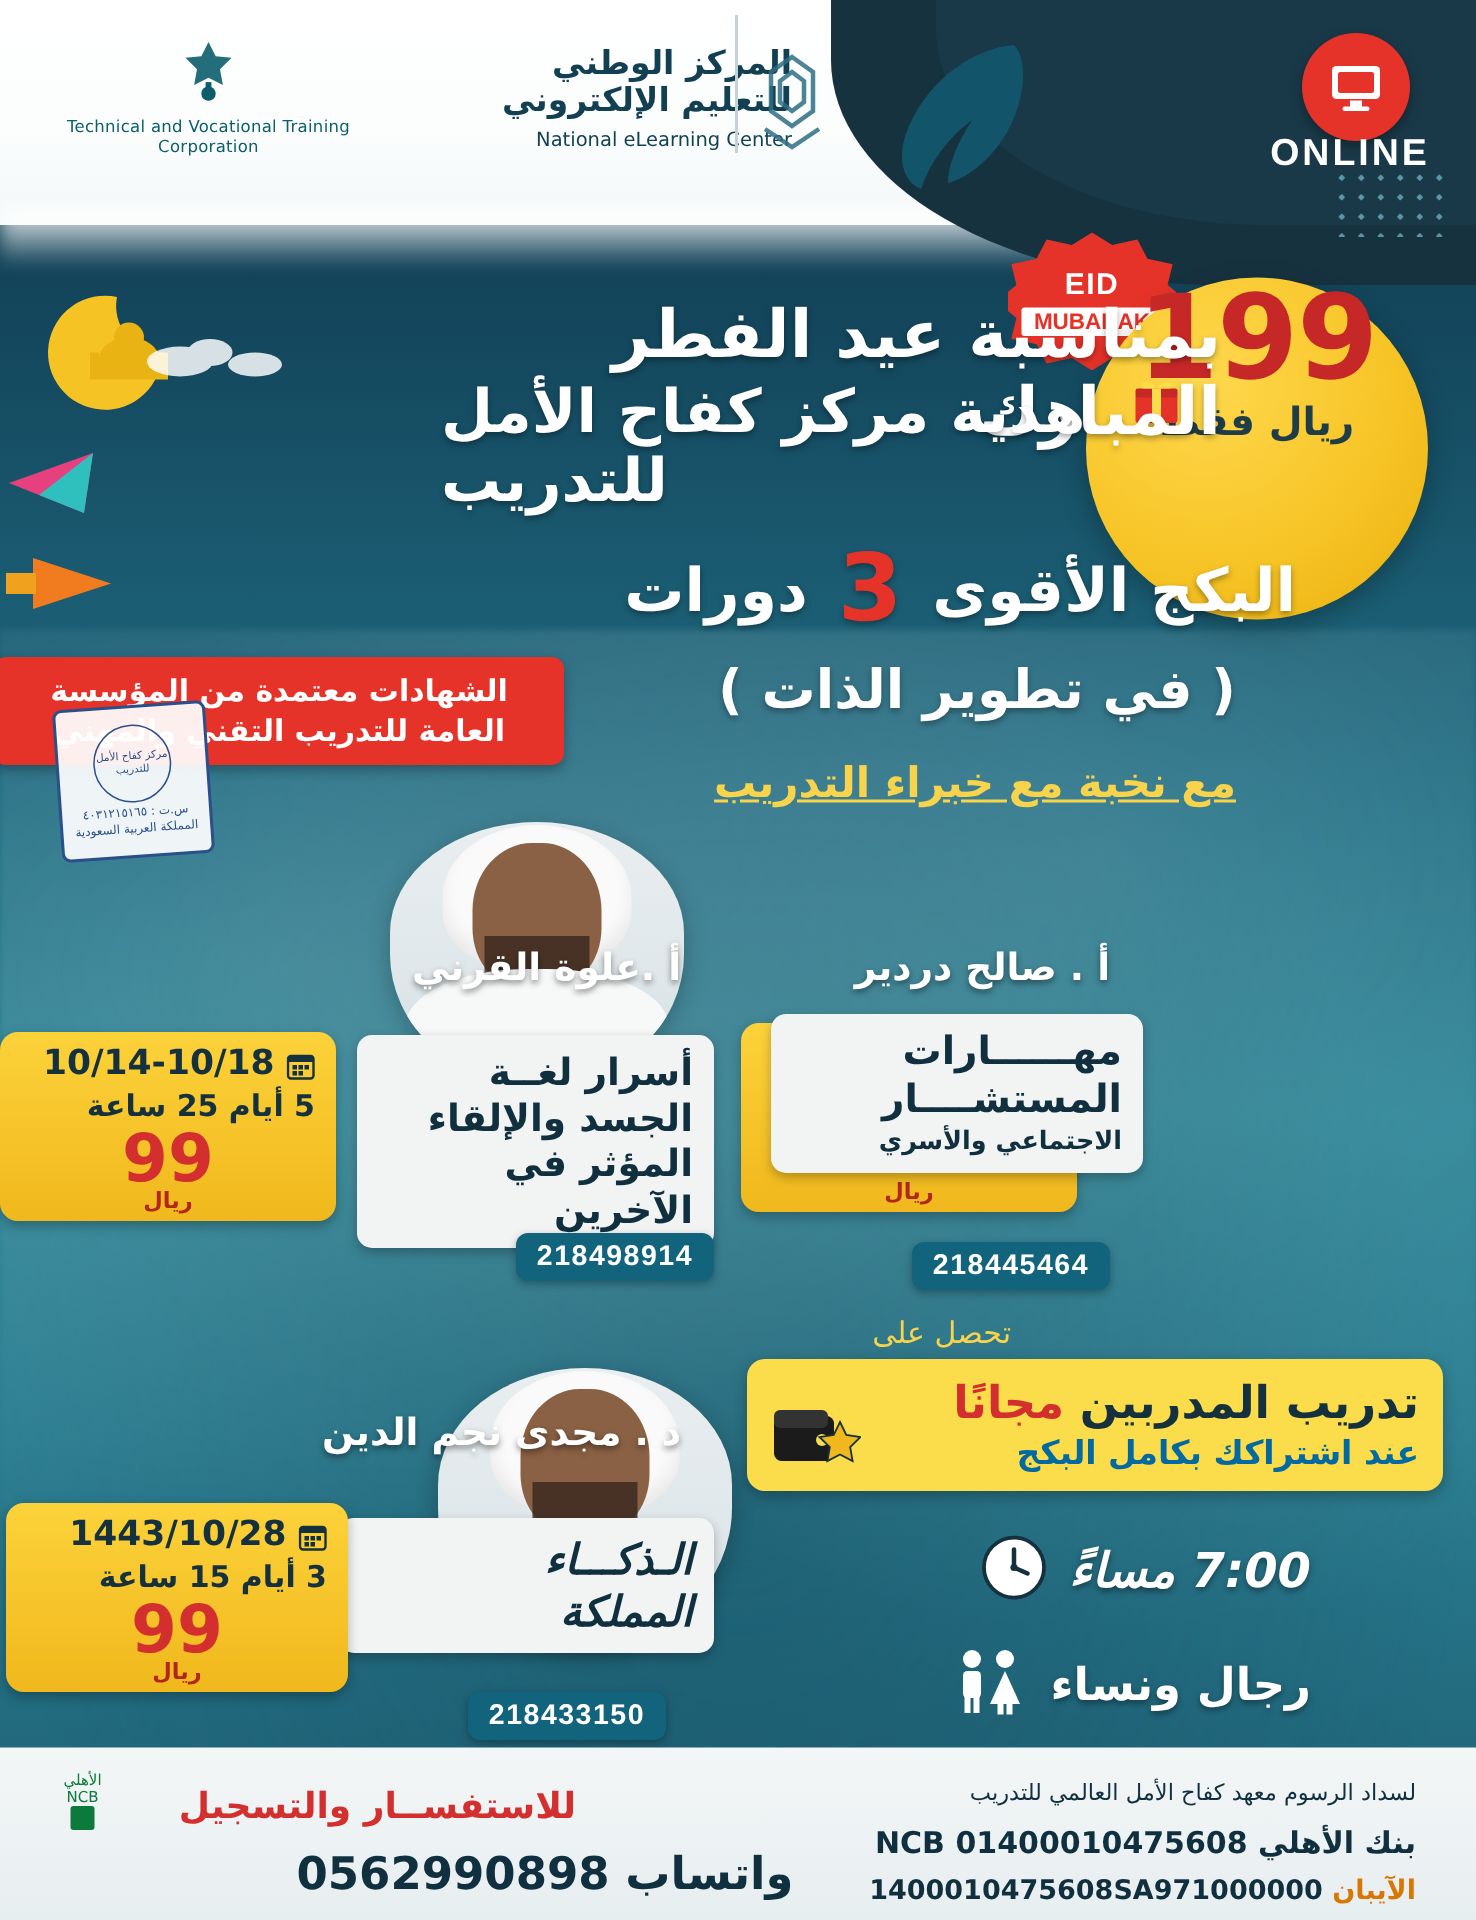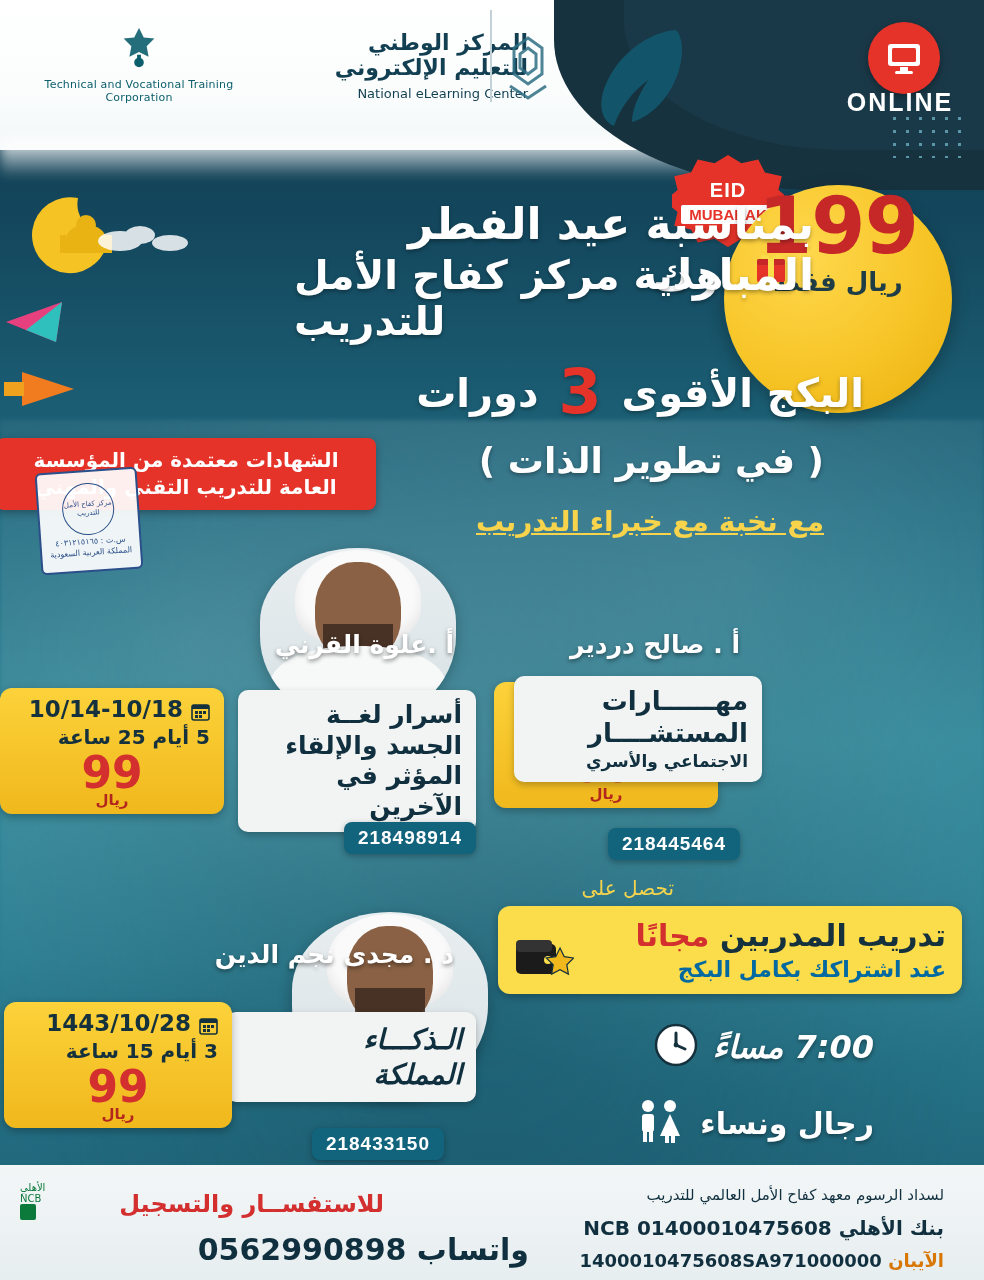--- a/index.html
+++ b/index.html
@@ -216,21 +216,21 @@
   .contact-title{
     position:absolute;right:600px;top:1190px;font-size:24px;font-weight:bold;color:#d32f2f;direction:rtl;
   }
   .contact-phone{
     position:absolute;right:455px;top:1232px;font-size:30px;font-weight:bold;color:#11303f;direction:rtl;
     white-space:nowrap;
   }
   .pay-note{position:absolute;right:40px;top:1186px;width:430px;text-align:right;direction:rtl;font-size:15px;color:#11303f;}
   .bank-row{position:absolute;right:40px;top:1216px;width:430px;text-align:right;direction:rtl;font-size:20px;font-weight:bold;color:#11303f;}
   .iban-row{position:absolute;right:40px;top:1250px;width:430px;text-align:right;direction:rtl;font-size:18px;font-weight:bold;color:#11303f;}
-  .bank-badge{position:absolute;left:20px;top:1182px;width:70px;text-align:left;color:#0b7a3b;font-size:10px;}
+  .bank-badge{position:absolute;left:20px;top:1182px;width:70px;text-align:center;color:#0b7a3b;font-size:10px;}
   .bank-badge .sq{width:16px;height:16px;background:#0b7a3b;display:inline-block;border-radius:2px;}
   .tag-ar{color:#d97706;font-weight:bold;}
 
   
   .person{
     position:absolute;border-radius:50%/42% 42% 50% 50%;
     background:linear-gradient(180deg,#e9eef0 0%,#dfe7ea 60%,#cfdade 100%);
     box-shadow:0 4px 14px rgba(0,0,0,.25);
     overflow:hidden;
   }

